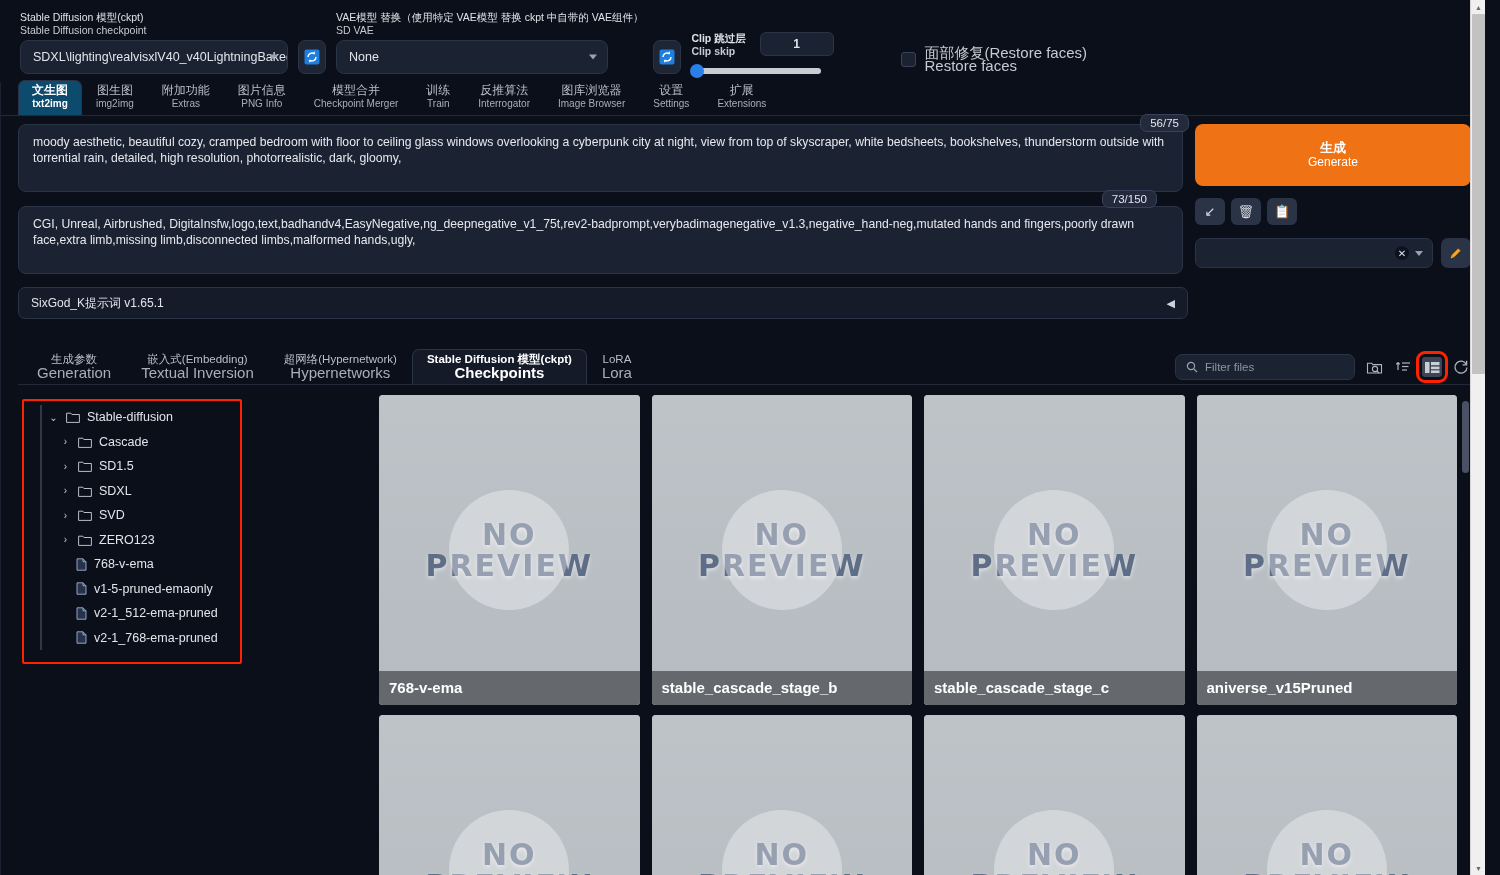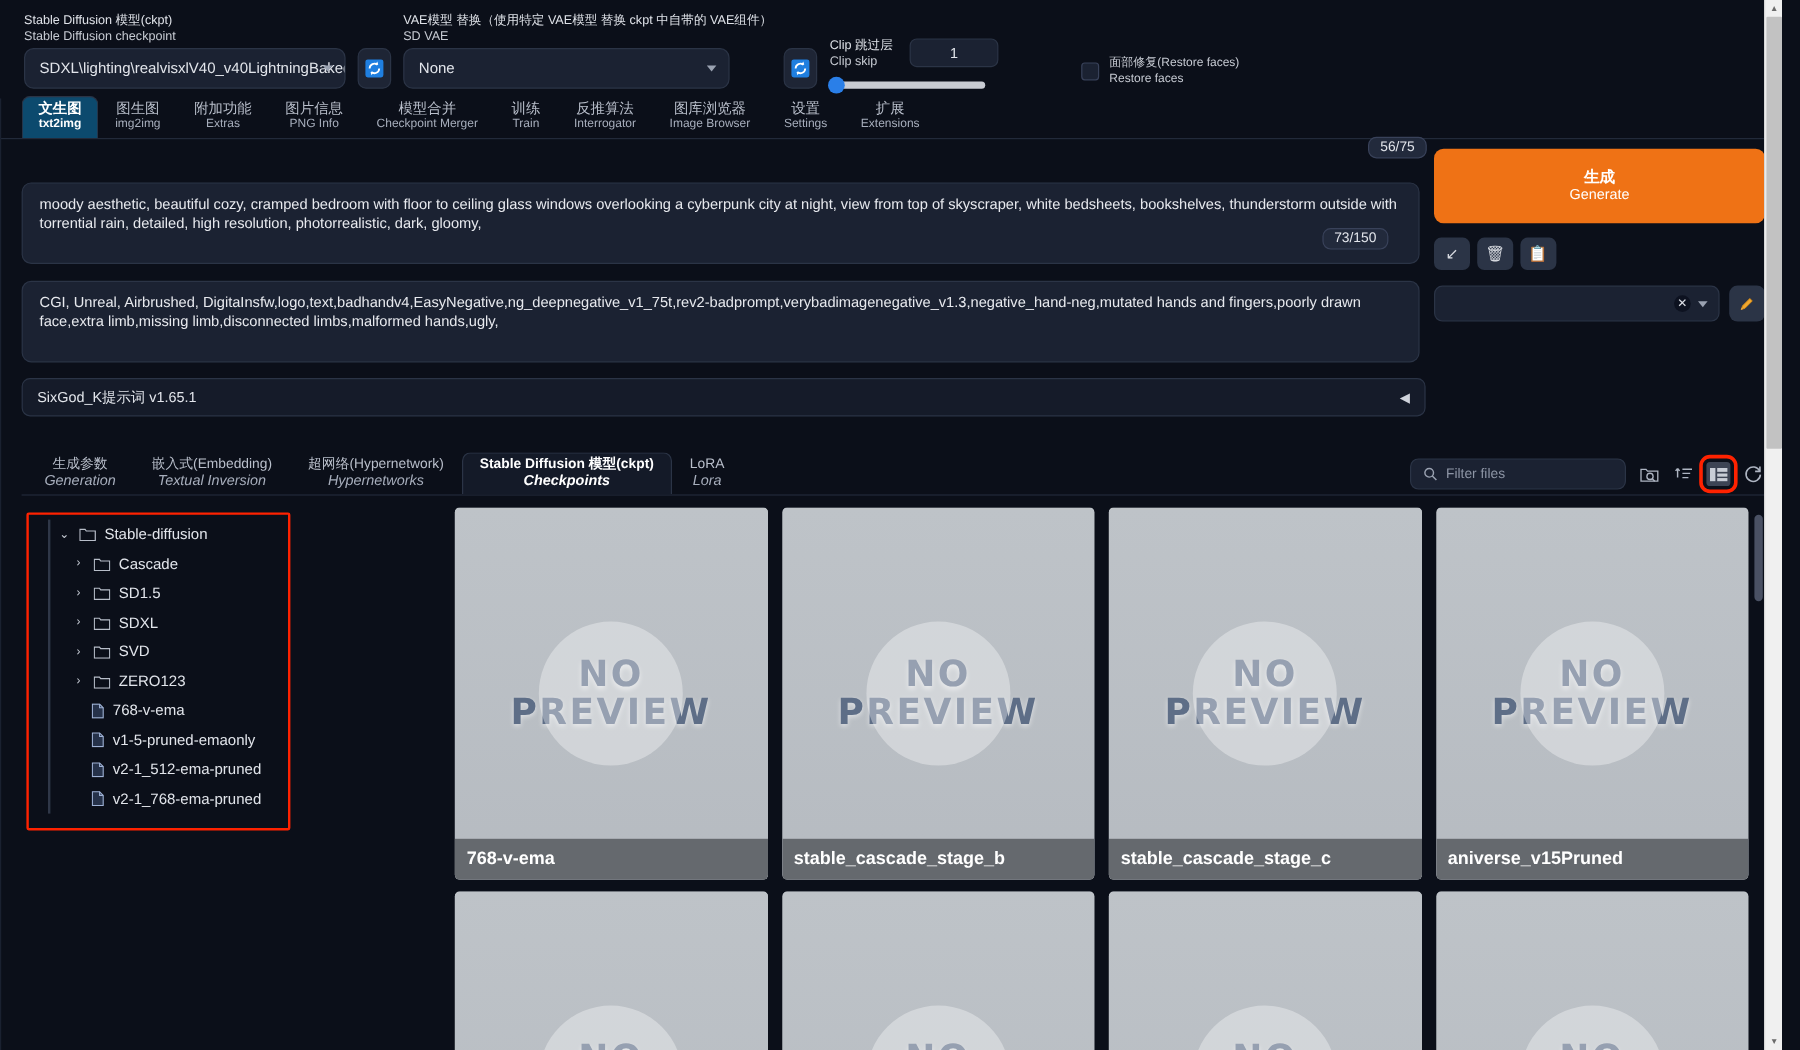--- a/index.html
+++ b/index.html
@@ -47,38 +47,38 @@
     border-right:4.5px solid transparent;border-top:5px solid #9aa2b1;
   }
   .ckpt-sel{ width:268px; }
   .vae-sel{ width:272px;text-align:right; }
   .refresh-btn{
     width:28px;height:34px;background:#1e2535;border:1px solid #2b3446;
     border-radius:7px;display:flex;align-items:center;justify-content:center;
     cursor:pointer;
   }
   .refresh-btn svg{ display:block; }
-  .clip-wrap{ display:flex; flex-direction:column; width:190px; }
+  .clip-wrap{ display:flex; flex-direction:column; width:190px;font-weight:bold; }
   .clip-row{ display:flex; align-items:flex-start; gap:14px; }
   .clip-num{
     width:74px;height:24px;background:#1b2232;border:1px solid #2b3446;
     border-radius:6px;display:flex;align-items:center;justify-content:center;
     font-size:12px;color:#e2e5eb;
   }
   .slider{
     margin-top:7px;width:130px;height:6px;background:#c9ccd3;border-radius:3px;
     position:relative;
   }
   .slider .knob{
     position:absolute;left:-1px;top:-4px;width:14px;height:14px;
     border-radius:50%;background:#2a7fe8;
   }
   .cb-wrap{ display:flex; align-items:center; gap:8px; margin-left:10px; padding-bottom:2px;}
   .cbox{ width:15px;height:15px;border:1px solid #39425a;border-radius:3px;background:#1b2232;}
-  .cb-lbl{ font-size:10px; line-height:12.5px; color:#c6cad2; white-space:nowrap;}
+  .cb-lbl{ font-size:15px; line-height:12.5px; color:#c6cad2; white-space:nowrap;}
 
   
   .tabs{
     display:flex; align-items:flex-end; gap:0;
     border-bottom:1px solid #222a3a;
     padding:0 14px 0 18px; height:34px;
   }
   .tab{
     padding:3px 13px 5px; text-align:center; cursor:pointer;
     font-size:11px; line-height:13px; color:#b9bfcb;
@@ -95,21 +95,20 @@
   
   .content{ position:relative; padding:8px 14px 0 18px; }
 
   .promptrow{ display:flex; gap:12px; }
   .prompts{ flex:1; position:relative; }
   .ta{
     background:#1b2232; border:1px solid #2b3446; border-radius:8px;
     width:100%; color:#e7e9ee; font-size:12.2px; line-height:15.5px;
     padding:10px 14px;
     position:relative;
-    margin-top:28px;
   }
   .ta.pos{ height:68px; }
   .ta.neg{ height:68px; margin-top:14px; }
   .counter{
     position:absolute; right:-6px; top:-10px;
     background:#222a3c; border:1px solid #39425a; border-radius:7px;
     font-size:11.5px; color:#e2e5eb; padding:2px 9px;
     z-index:5;
   }
   .counter.neg{ top:66px; right:26px; }
@@ -159,21 +158,21 @@
   .subtabs{
     display:flex; align-items:flex-end; margin-top:30px;
     border-bottom:1px solid #222a3a; padding-left:4px;
   }
   .stab{
     padding:3px 14px 5px; text-align:center; cursor:pointer;
     font-size:11px; line-height:13px; color:#b9bfcb;
     border:1px solid transparent;border-bottom:none;border-radius:7px 7px 0 0;
   }
   .stab .t1{ display:block; font-size:11.5px;}
-  .stab .t2{ display:block; font-size:12px; color:#a7aebc;font-style:italic;}
+  .stab .t2{ display:block; font-size:15px; color:#a7aebc;}
   .stab.active{ background:#141a28;border-color:#2b3446;color:#fff;font-weight:bold;}
   .stab.active .t2{ color:#fff; }
 
   .filterwrap{
     margin-left:auto; display:flex; align-items:center; gap:9px; padding-bottom:4px;
   }
   .filterbox{
     width:180px;height:26px;background:#1b2232;border:1px solid #2b3446;border-radius:7px;
     display:flex;align-items:center;gap:7px;padding:0 10px;font-size:11.5px;color:#8d95a5;
   }

